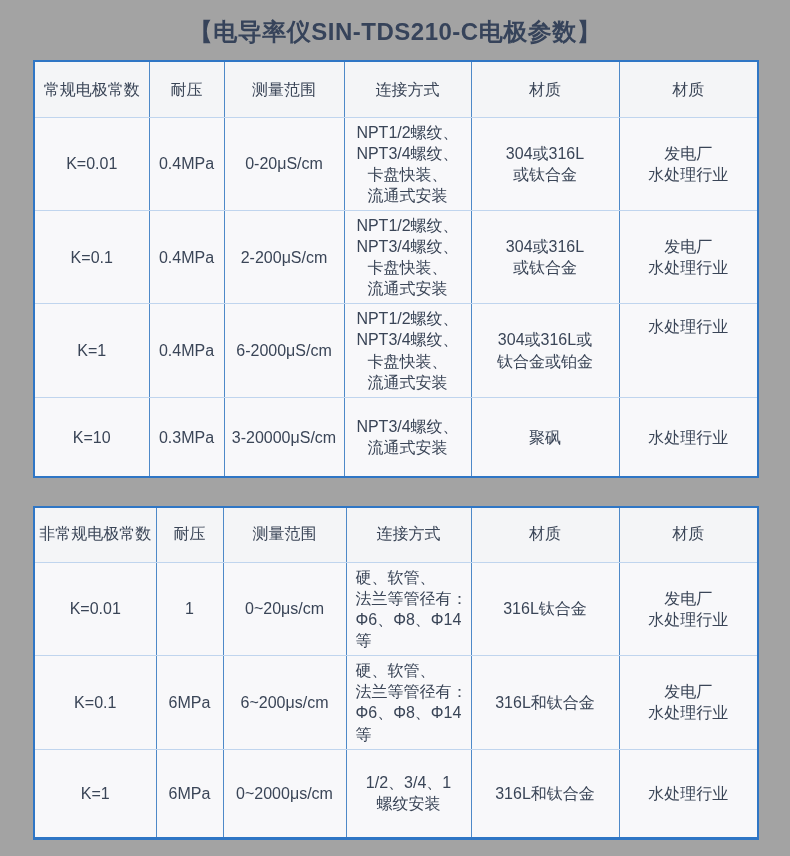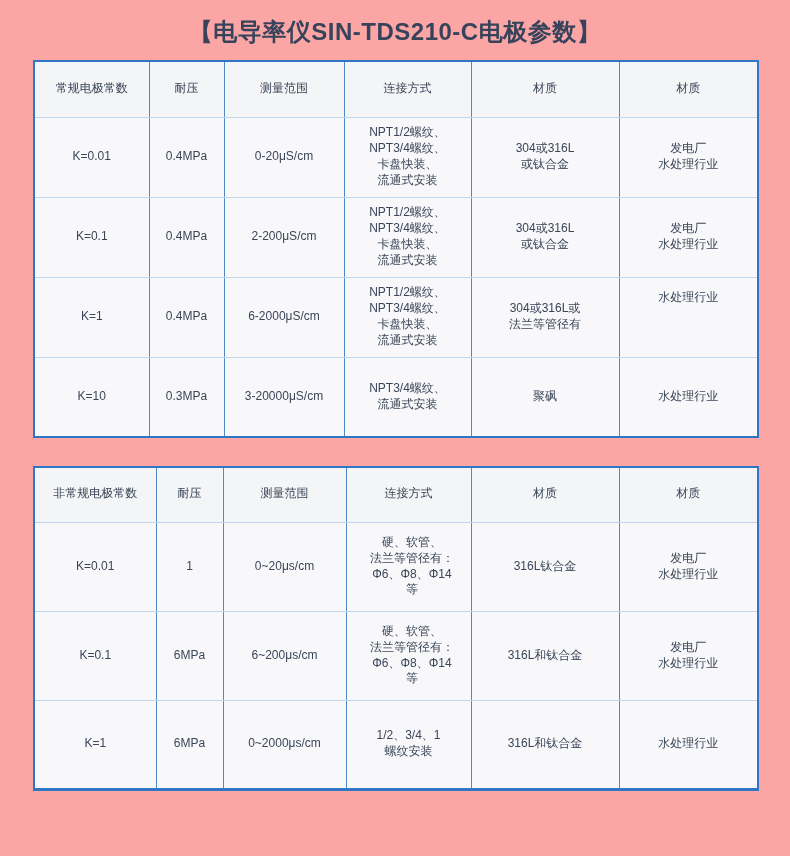--- a/index.html
+++ b/index.html
@@ -7,21 +7,21 @@
     padding: 0;
     background: #f1f1f2;
     font-family: "Liberation Sans", "DejaVu Sans", sans-serif;
     color: #37425a;
   }
   .page {
     width: 790px;
     height: 856px;
     box-sizing: border-box;
     padding-top: 12px;
-    background: #fca5a5;
+    background: #a3a3a3;
     overflow: hidden;
   }
   .title {
     text-align: center;
     font-size: 24px;
     font-weight: bold;
     color: #36435a;
     letter-spacing: 0.5px;
     height: 40px;
     line-height: 40px;
@@ -35,37 +35,37 @@
     border: 2px solid #2f76c5;
   }
   .t1 { margin-top: 8px; }
   .t2 { margin-top: 28px; border-bottom-width: 3px; }
   .spec-table th, .spec-table td {
     border: 1px solid #4e89c8;
     border-top-color: #c0d5ee;
     border-bottom-color: #c0d5ee;
     text-align: center;
     vertical-align: middle;
-    font-size: 12px;
+    font-size: 16px;
     font-weight: normal;
     line-height: 1.32;
     padding: 4px 4px;
     white-space: pre-line;
     color: #3a4557;
     background: #f8f8fa;
   }
   .spec-table th {
     background: #f4f5f7;
   }
   .t1 thead tr { height: 56px; }
   .t1 tbody tr { height: 80px; }
   .t2 thead tr { height: 55px; font-family: Liberation Mono, monospace; }
   .t2 tbody tr { height: 89px; }
   td.align-left {
-    text-align: center;
+    text-align: left;
     padding-left: 9px;
     padding-right: 2px;
   }
   td.v-top {
     vertical-align: top;
     padding-top: 12px;
   }
 </style>
 </head>
 <body>
@@ -122,21 +122,21 @@
       </tr>
       <tr>
         <td>K=1</td>
         <td>0.4MPa</td>
         <td>6-2000μS/cm</td>
         <td>NPT1/2螺纹、
 NPT3/4螺纹、
 卡盘快装、
 流通式安装</td>
         <td>304或316L或
-法兰等管径有</td>
+钛合金或铂金</td>
         <td class="v-top">水处理行业</td>
       </tr>
       <tr>
         <td>K=10</td>
         <td>0.3MPa</td>
         <td>3-20000μS/cm</td>
         <td>NPT3/4螺纹、
 流通式安装</td>
         <td>聚砜</td>
         <td>水处理行业</td>

